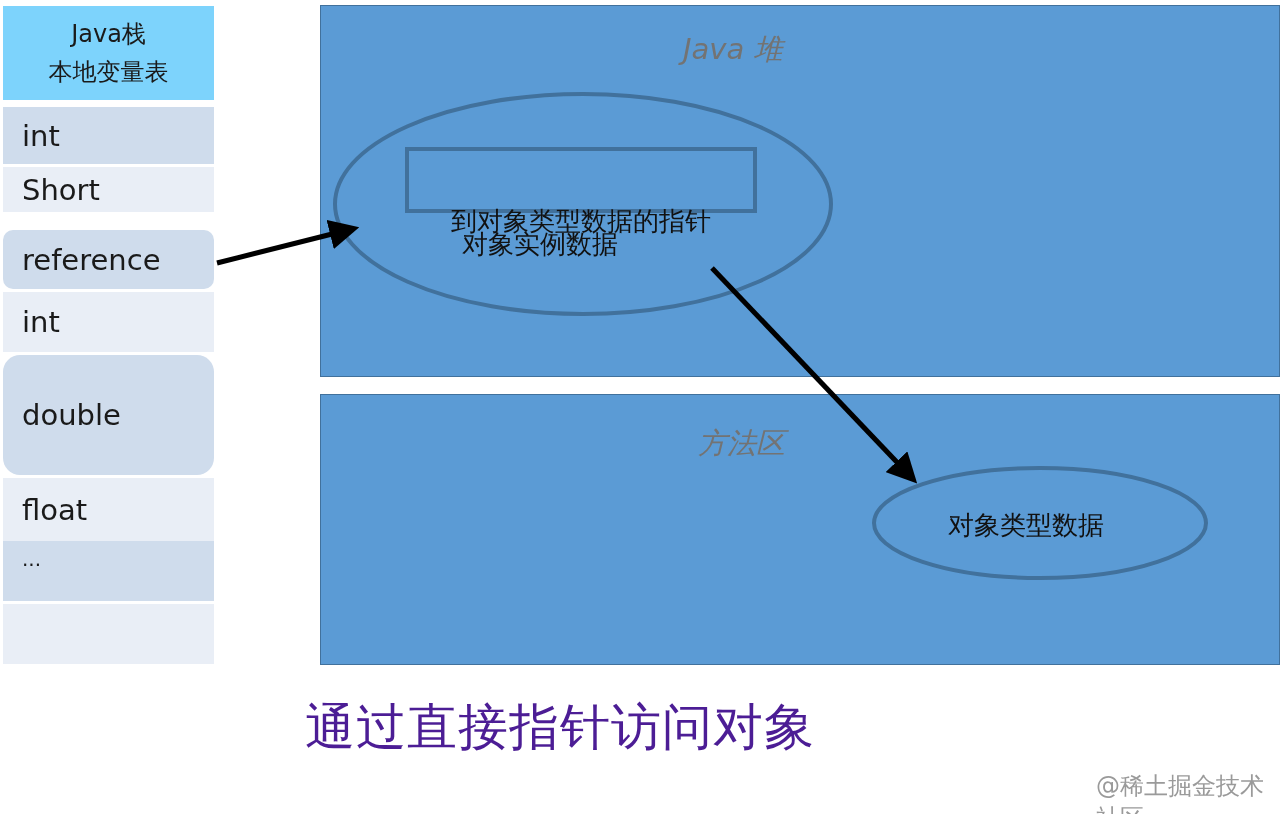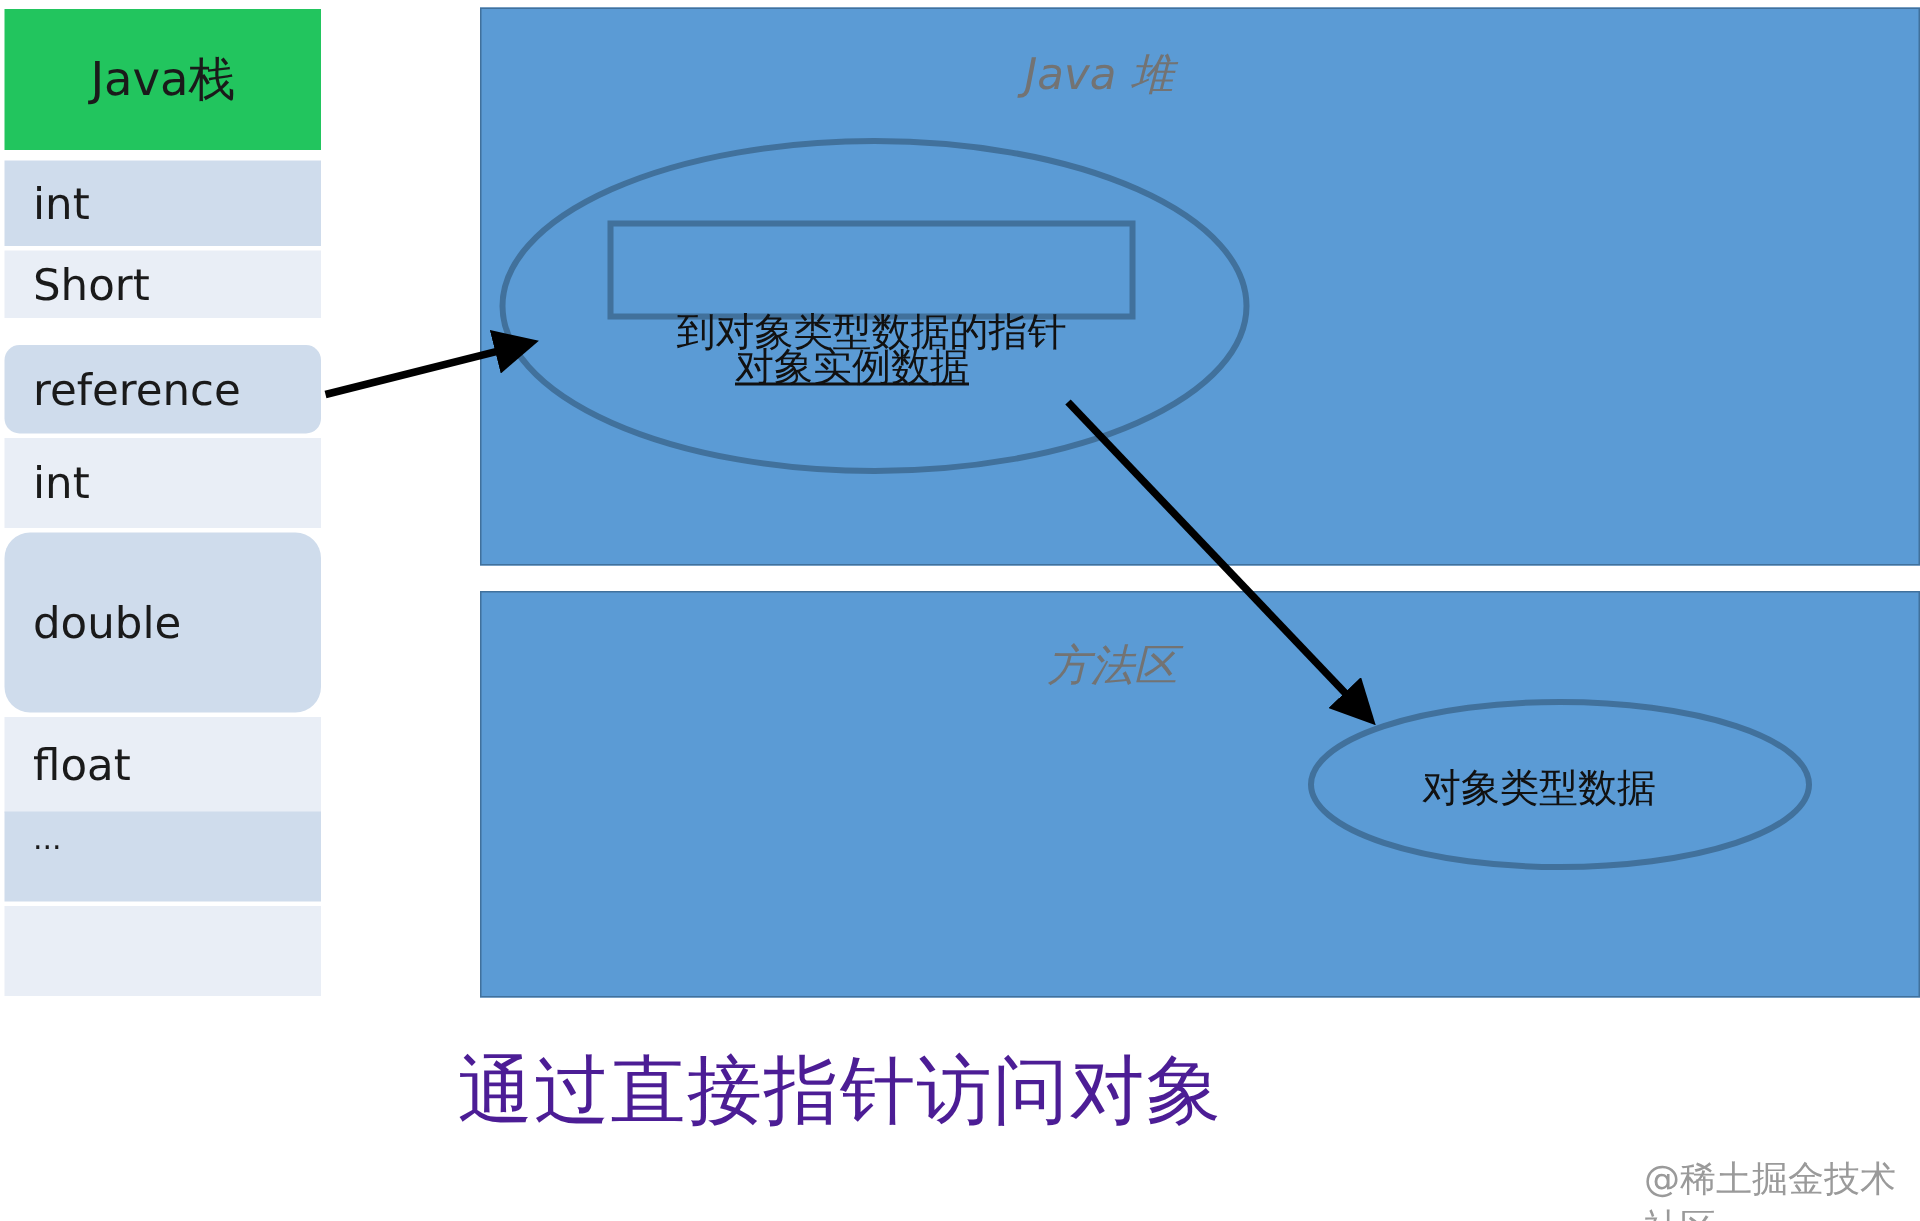--- a/index.html
+++ b/index.html
@@ -1,37 +1,38 @@
 <!DOCTYPE html>
 <html><head>
 <meta charset="utf-8">
 <style>
   html, body { margin:0; padding:0; }
   body { width:1280px; height:814px; background:#ffffff; position:relative; overflow:hidden;
          font-family:"DejaVu Sans", sans-serif; color:#111; }
   .stack { position:absolute; left:3px; top:6px; width:211px; }
-  .stack-header { background:#22c55e; height:94px; display:flex; flex-direction:column; align-items:center; justify-content:center;
-                  font-size:31px; line-height:38px; color:#1a1a1a; }
+  .stack-header { background:#7dd3fc; height:94px; display:flex; flex-direction:column; align-items:center; justify-content:center;
+                  font-size:24px; line-height:38px; color:#1a1a1a; }
   .cell { position:absolute; left:0; width:211px; display:flex; align-items:center; padding-left:19px; box-sizing:border-box;
           font-size:29px; color:#1a1a1a; }
   .dark { background:#cfdcec; }
   .light { background:#e9eef6; }
   .region { position:absolute; background:#5b9bd5; border:1px solid #41719c; box-sizing:border-box; }
   .region-label { position:absolute; font-size:29px; color:#737373;font-style:italic; }
   svg.overlay { position:absolute; left:0; top:0; }
   .oval-text { position:absolute; font-size:26px; color:#111; white-space:nowrap; }
   .caption { position:absolute; left:305px; top:694px; font-size:50px; font-family:"DejaVu Serif", serif; color:#4c1d95; letter-spacing:1px; }
   .watermark { position:absolute; left:1096px; top:770px; font-size:24px; color:#9a9a9a; }
 </style>
 </head>
 <body>
 
 <div class="stack">
   <div class="stack-header">
     <span>Java栈</span>
+    <span>本地变量表</span>
   </div>
 </div>
 
 <div class="cell dark" style="left:3px;top:107px;height:57px;">
     <span>int</span>
   </div>
 <div class="cell light" style="left:3px;top:167px;height:45px;">
     <span>Short</span>
   </div>
 <div class="cell dark" style="left:3px;top:230px;height:59px;border-radius:10px;">
@@ -66,17 +67,17 @@
     </marker>
   </defs>
   <ellipse cx="583" cy="204" rx="248" ry="110" fill="#5b9bd5" stroke="#41719c" stroke-width="4"></ellipse>
   <rect x="407" y="149" width="348" height="62" fill="#5b9bd5" stroke="#41719c" stroke-width="4"></rect>
   <ellipse cx="1040" cy="523" rx="166" ry="55" fill="#5b9bd5" stroke="#41719c" stroke-width="4"></ellipse>
   <line x1="217" y1="263" x2="352" y2="229" stroke="#000" stroke-width="5" marker-end="url(#ah)"></line>
   <line x1="712" y1="268" x2="912" y2="478" stroke="#000" stroke-width="5" marker-end="url(#ah)"></line>
 </svg>
 
 <div class="oval-text" style="left:451px;top:164px;margin-top:40px;">到对象类型数据的指针</div>
-<div class="oval-text" style="left:490px;top:227px;text-decoration:underline;">对象实例数据</div>
+<div class="oval-text" style="left:462px;top:227px;">对象实例数据</div>
 <div class="oval-text" style="left:948px;top:508px;">对象类型数据</div>
 
 <div class="caption">通过直接指针访问对象</div>
 <div class="watermark">@稀土掘金技术社区</div>
 
 </body></html>

